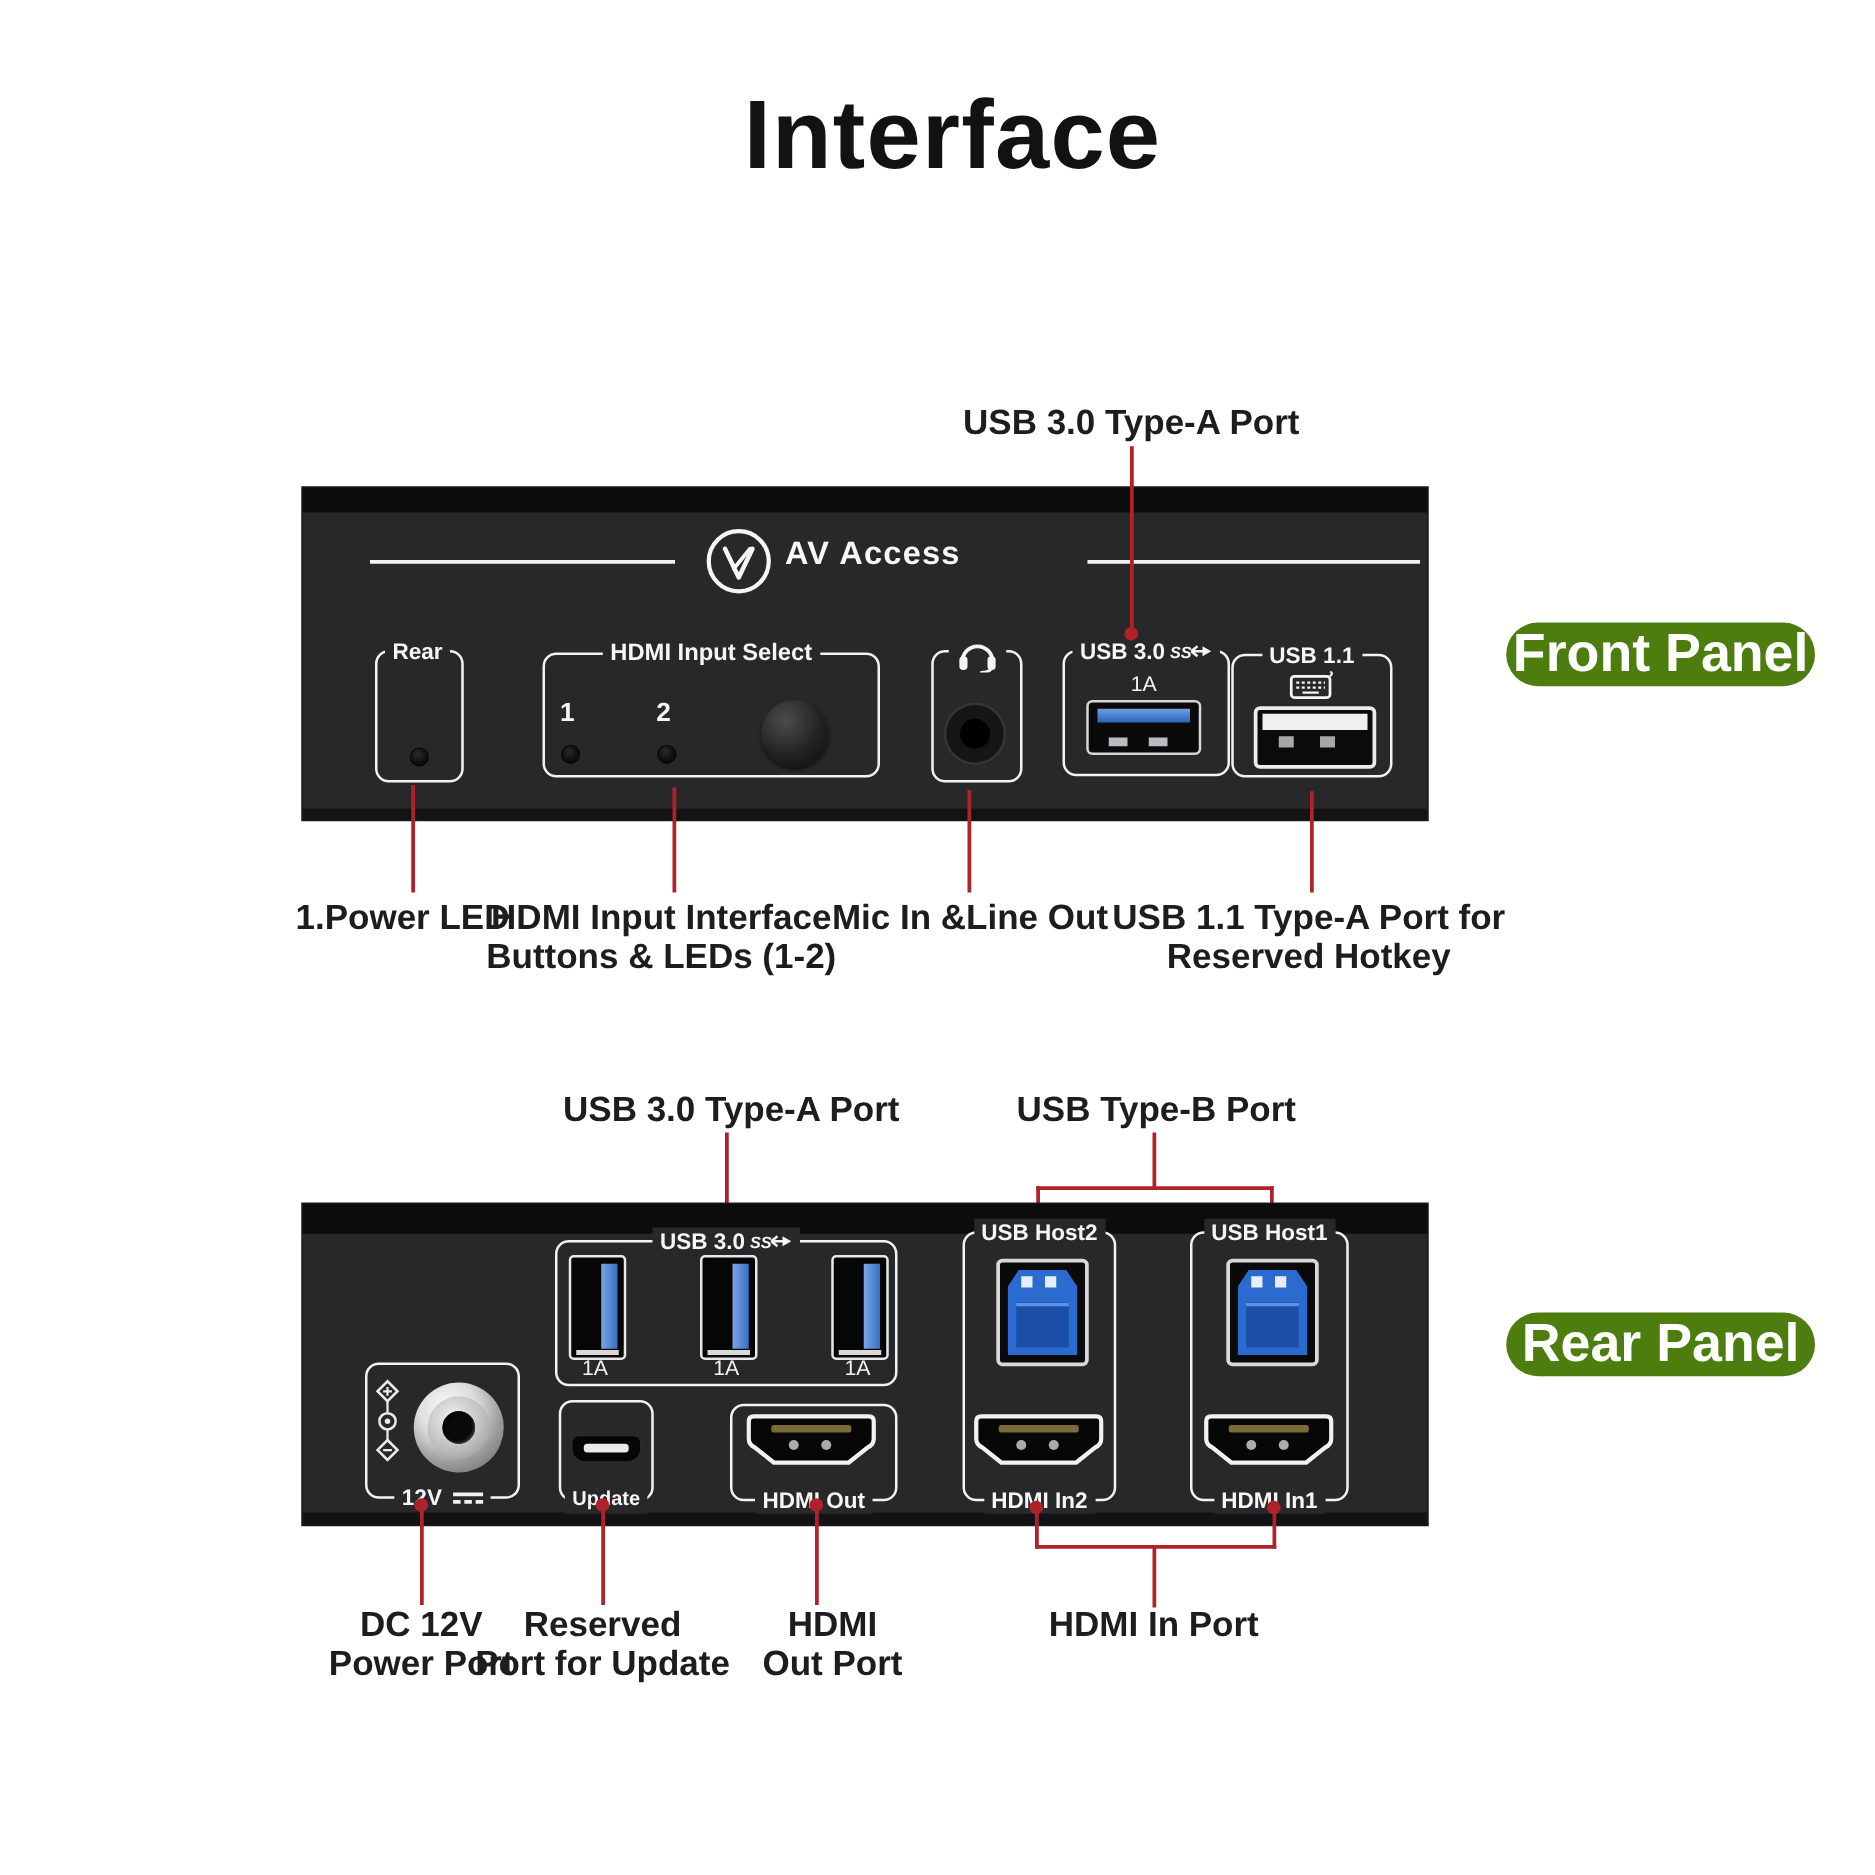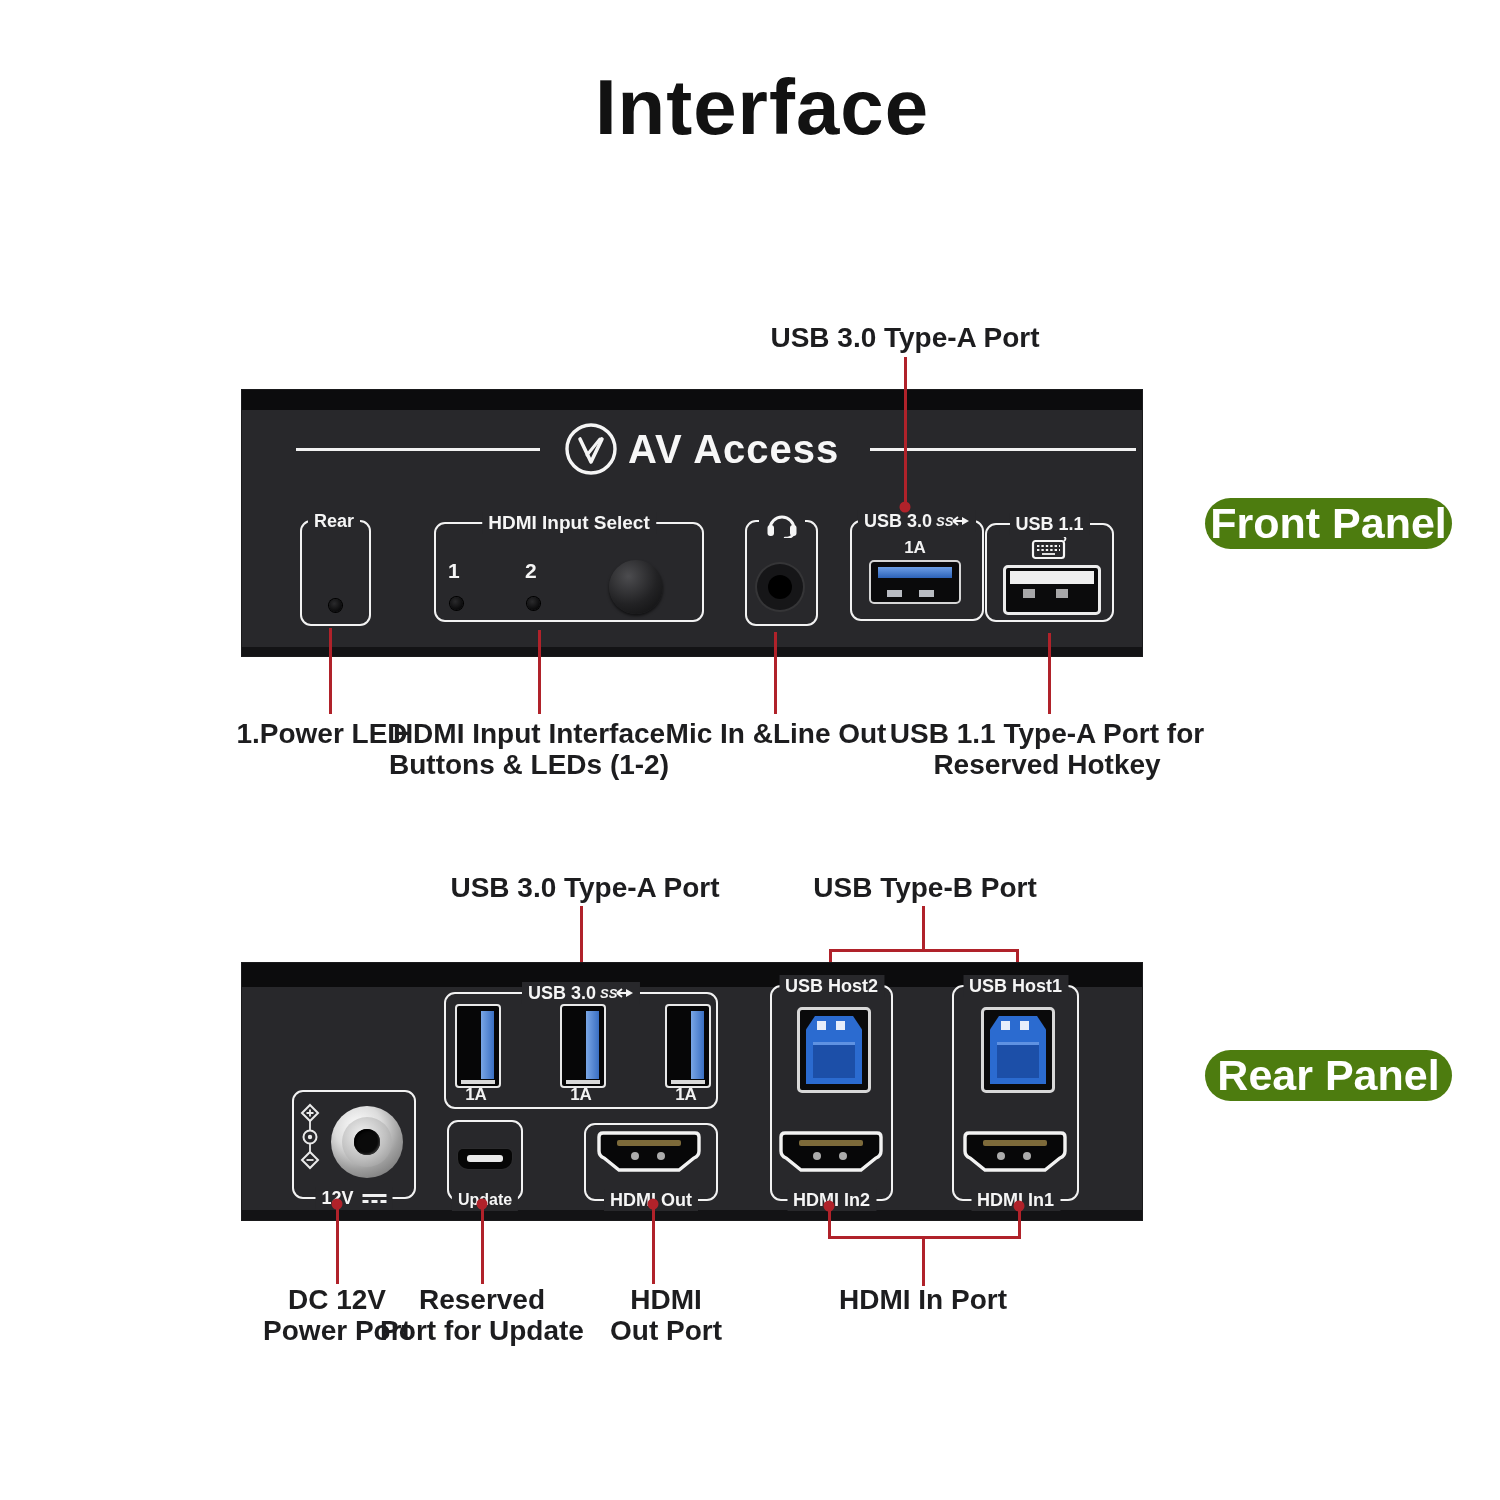--- a/index.html
+++ b/index.html
@@ -75,41 +75,41 @@
   .jackdc .mid{position:absolute;inset:11px;border-radius:50%;
           background:radial-gradient(circle at 40% 35%,#f0f0f0,#bfbfbf 55%,#8c8c8c);}
   .jackdc .hole{position:absolute;inset:23px;border-radius:50%;background:#0a0a0a;
           box-shadow:inset 2px 2px 3px #000, inset -1px -1px 2px #3c3c3c;}
 
   .dcsym{display:inline-flex;flex-direction:column;gap:3px;margin-left:5px;}
   .dcsym b{display:block;width:24px;height:3px;background:#f0f0f0;}
   .dcsym s{display:flex;gap:3px;}
   .dcsym s i{display:block;width:6px;height:3px;background:#f0f0f0;}
 
-  .amp{transform:translateX(-50%);color:#f2f2f2;font-weight:700;font-size:17px;}
+  .amp{transform:translateX(-50%);color:#f2f2f2;font-weight:400;font-size:17px;}
 </style>
 </head>
 <body>
 
 <div id="canvas">
 
   <div class="abs title">Interface</div>
 
   <div class="abs panel" style="left:230px;top:390px;width:900px;height:266px;">
     <div class="abs strip top" style="height:20px;"></div>
     <div class="abs strip bot" style="height:9px;"></div>
 
     <div class="abs" style="left:54px;top:58px;width:244px;height:3px;background:#f2f2f2;"></div>
     <div class="abs" style="left:628px;top:58px;width:266px;height:3px;background:#f2f2f2;"></div>
     <svg class="abs" style="left:321px;top:31px;" width="56" height="56" viewBox="0 0 56 56">
       <circle cx="28" cy="28" r="24" fill="none" stroke="#f5f5f5" stroke-width="3.4"></circle>
       <path d="M17 18 L28 41 L39 18" fill="none" stroke="#f5f5f5" stroke-width="3.6" stroke-linecap="round" stroke-linejoin="round"></path>
       <path d="M37 18 L24 34" fill="none" stroke="#f5f5f5" stroke-width="3" stroke-linecap="round"></path>
     </svg>
-    <div class="abs" style="left:386px;top:37px;font-size:40px;font-weight:700;color:#f7f7f7;letter-spacing:1px;">AV Access</div>
+    <div class="abs" style="left:386px;top:37px;font-size:26px;font-weight:700;color:#f7f7f7;letter-spacing:1px;">AV Access</div>
 
     <div class="abs pbox" style="left:58px;top:130px;width:67px;height:102px;">
       <span class="plabel top leftpos">Rear</span>
       <div class="abs led" style="left:27px;top:77px;"></div>
     </div>
 
     <div class="abs pbox" style="left:192px;top:132px;width:233px;height:96px;padding-left:33px;">
       <span class="plabel top" style="font-size:19px;">HDMI Input Select</span>
       <div class="abs" style="left:12px;top:35px;color:#f5f5f5;font-weight:700;font-size:21px;">1</div>
       <div class="abs led" style="left:14px;top:73px;"></div>

